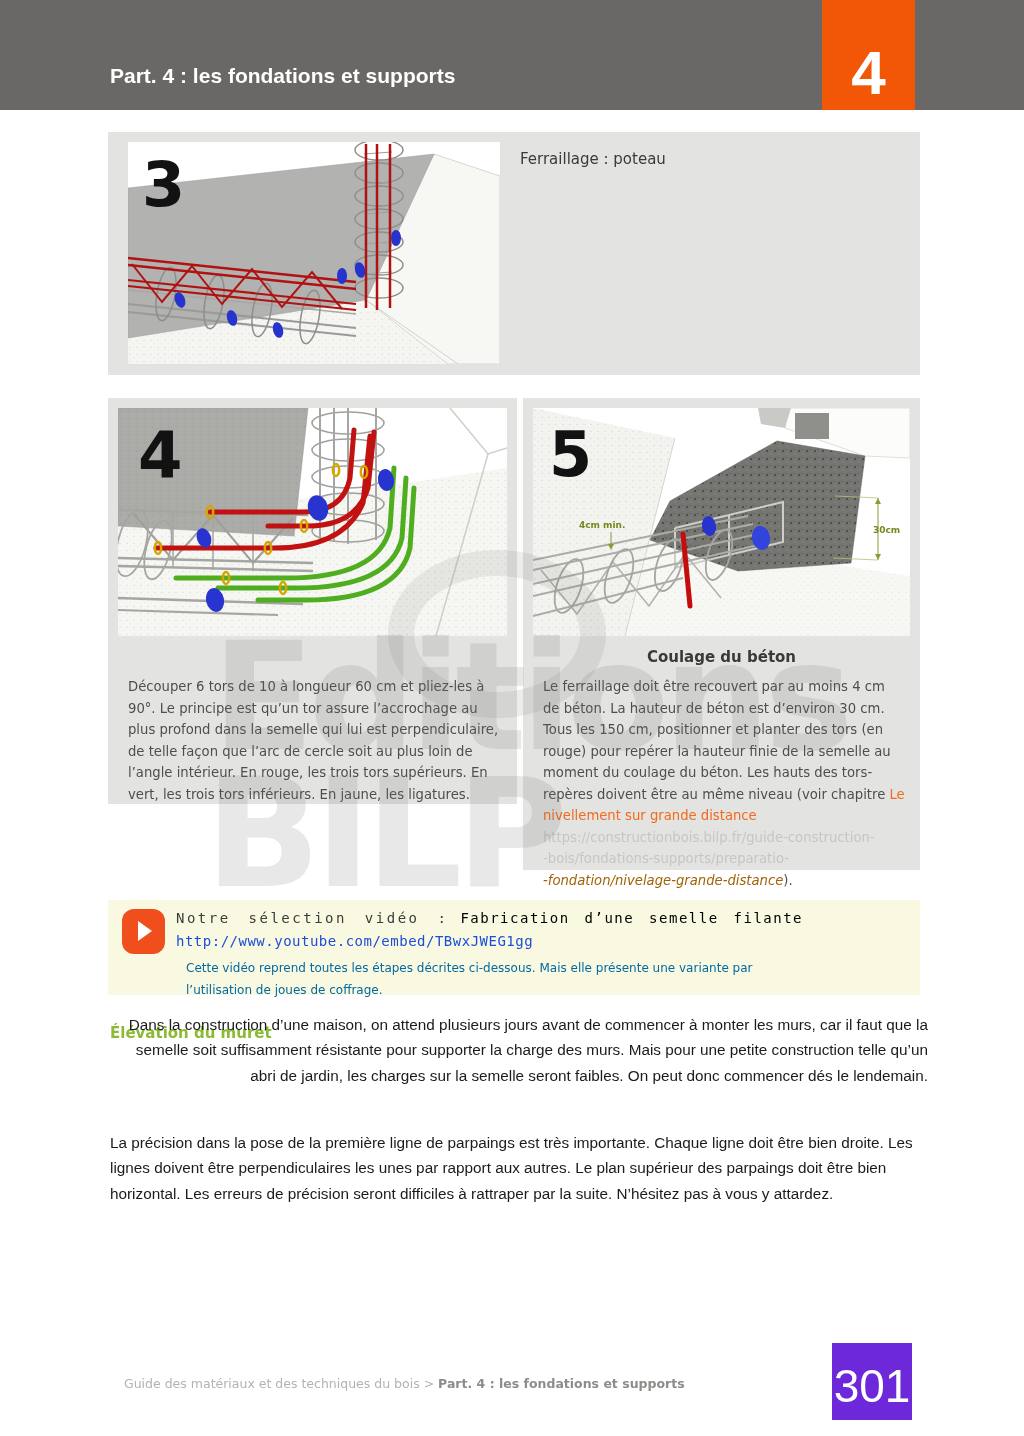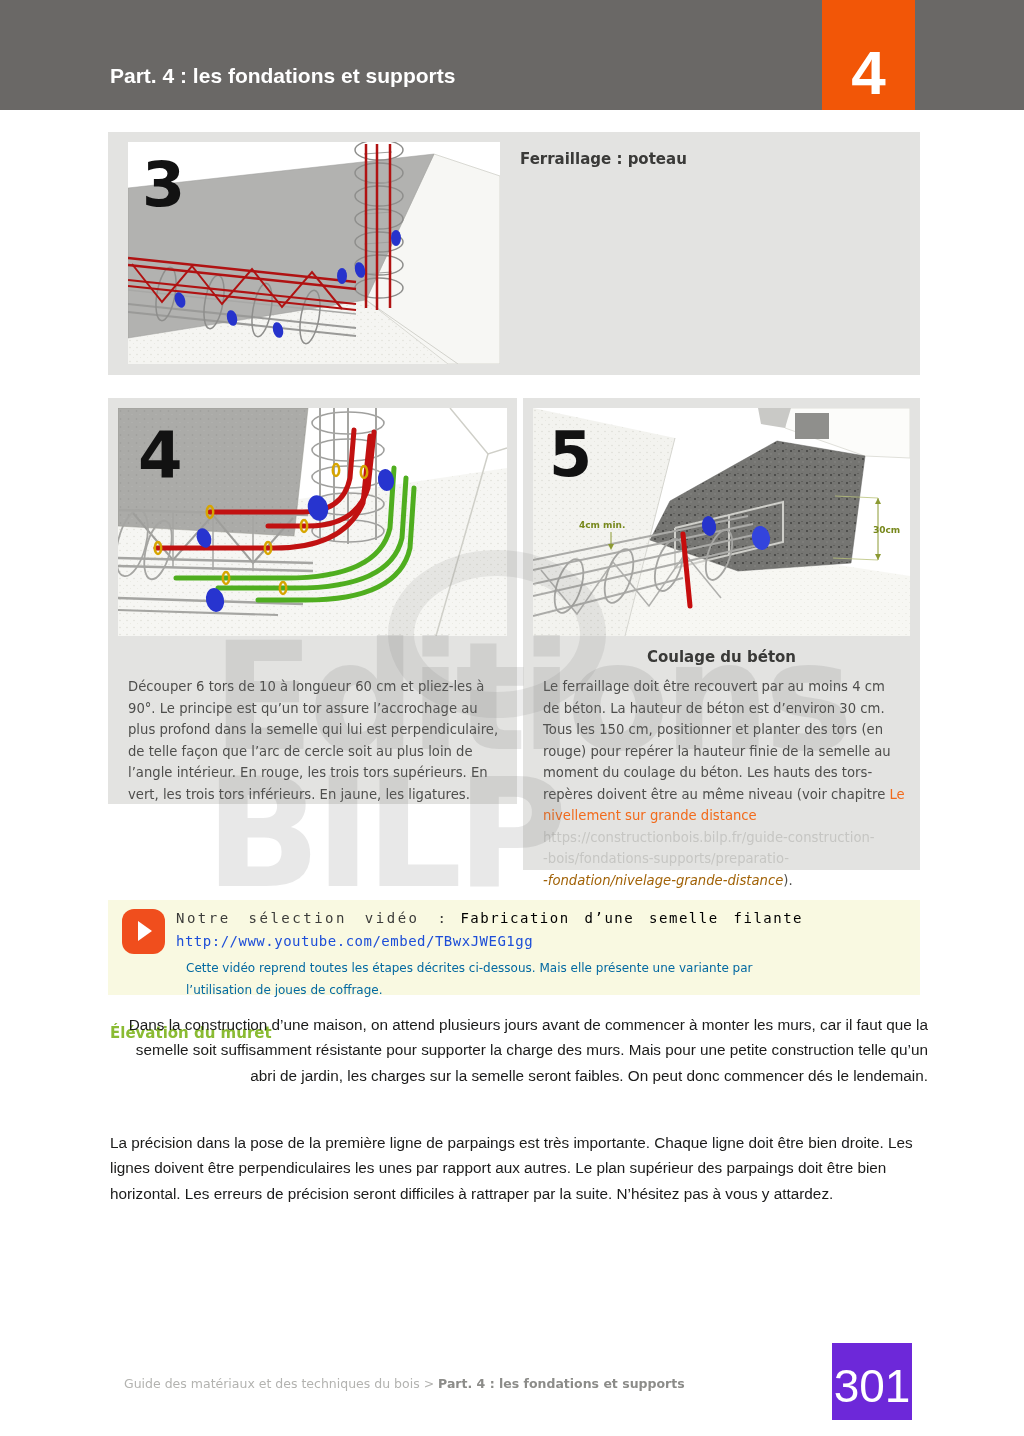--- a/index.html
+++ b/index.html
@@ -21,21 +21,21 @@
   .panel-4 { left:108px; top:398px; width:409px; height:406px; }
   .panel-5 { left:523px; top:398px; width:397px; height:472px; }
 
   .step-img { position:absolute; background:#ffffff; }
   .img-3 { left:20px; top:10px; width:372px; height:222px; }
   .img-4 { left:10px; top:10px; width:389px; height:228px; }
   .img-5 { left:10px; top:10px; width:377px; height:228px; }
   .step-img svg { display:block; width:100%; height:100%; }
 
   .panel1-text { position:absolute; left:412px; top:18px; width:392px; }
-  .panel-title { font-size:15px; font-weight:bold; color:#3a3a38; margin-bottom:14px; }
+  .panel-title { font-size:15px; font-weight:normal; color:#3a3a38; margin-bottom:14px; }
   .p-body { font-size:13.2px; color:#4e4e4c; }
   .panel1-text .p-body { line-height:26px; }
 
   .panel-caption { position:absolute; top:250px; left:0; width:100%; text-align:center;
                    font-size:15px; font-weight:bold; color:#3a3a38; }
   .panel-4 .p-body { position:absolute; left:20px; top:278px; width:372px; line-height:21.5px; }
   .panel-5 .p-body { position:absolute; left:20px; top:278px; width:362px; line-height:21.5px; }
 
   .chapter-link { color:#f26a1b; cursor:pointer; }
   .url-line { display:block; color:#c6c6c3; }

